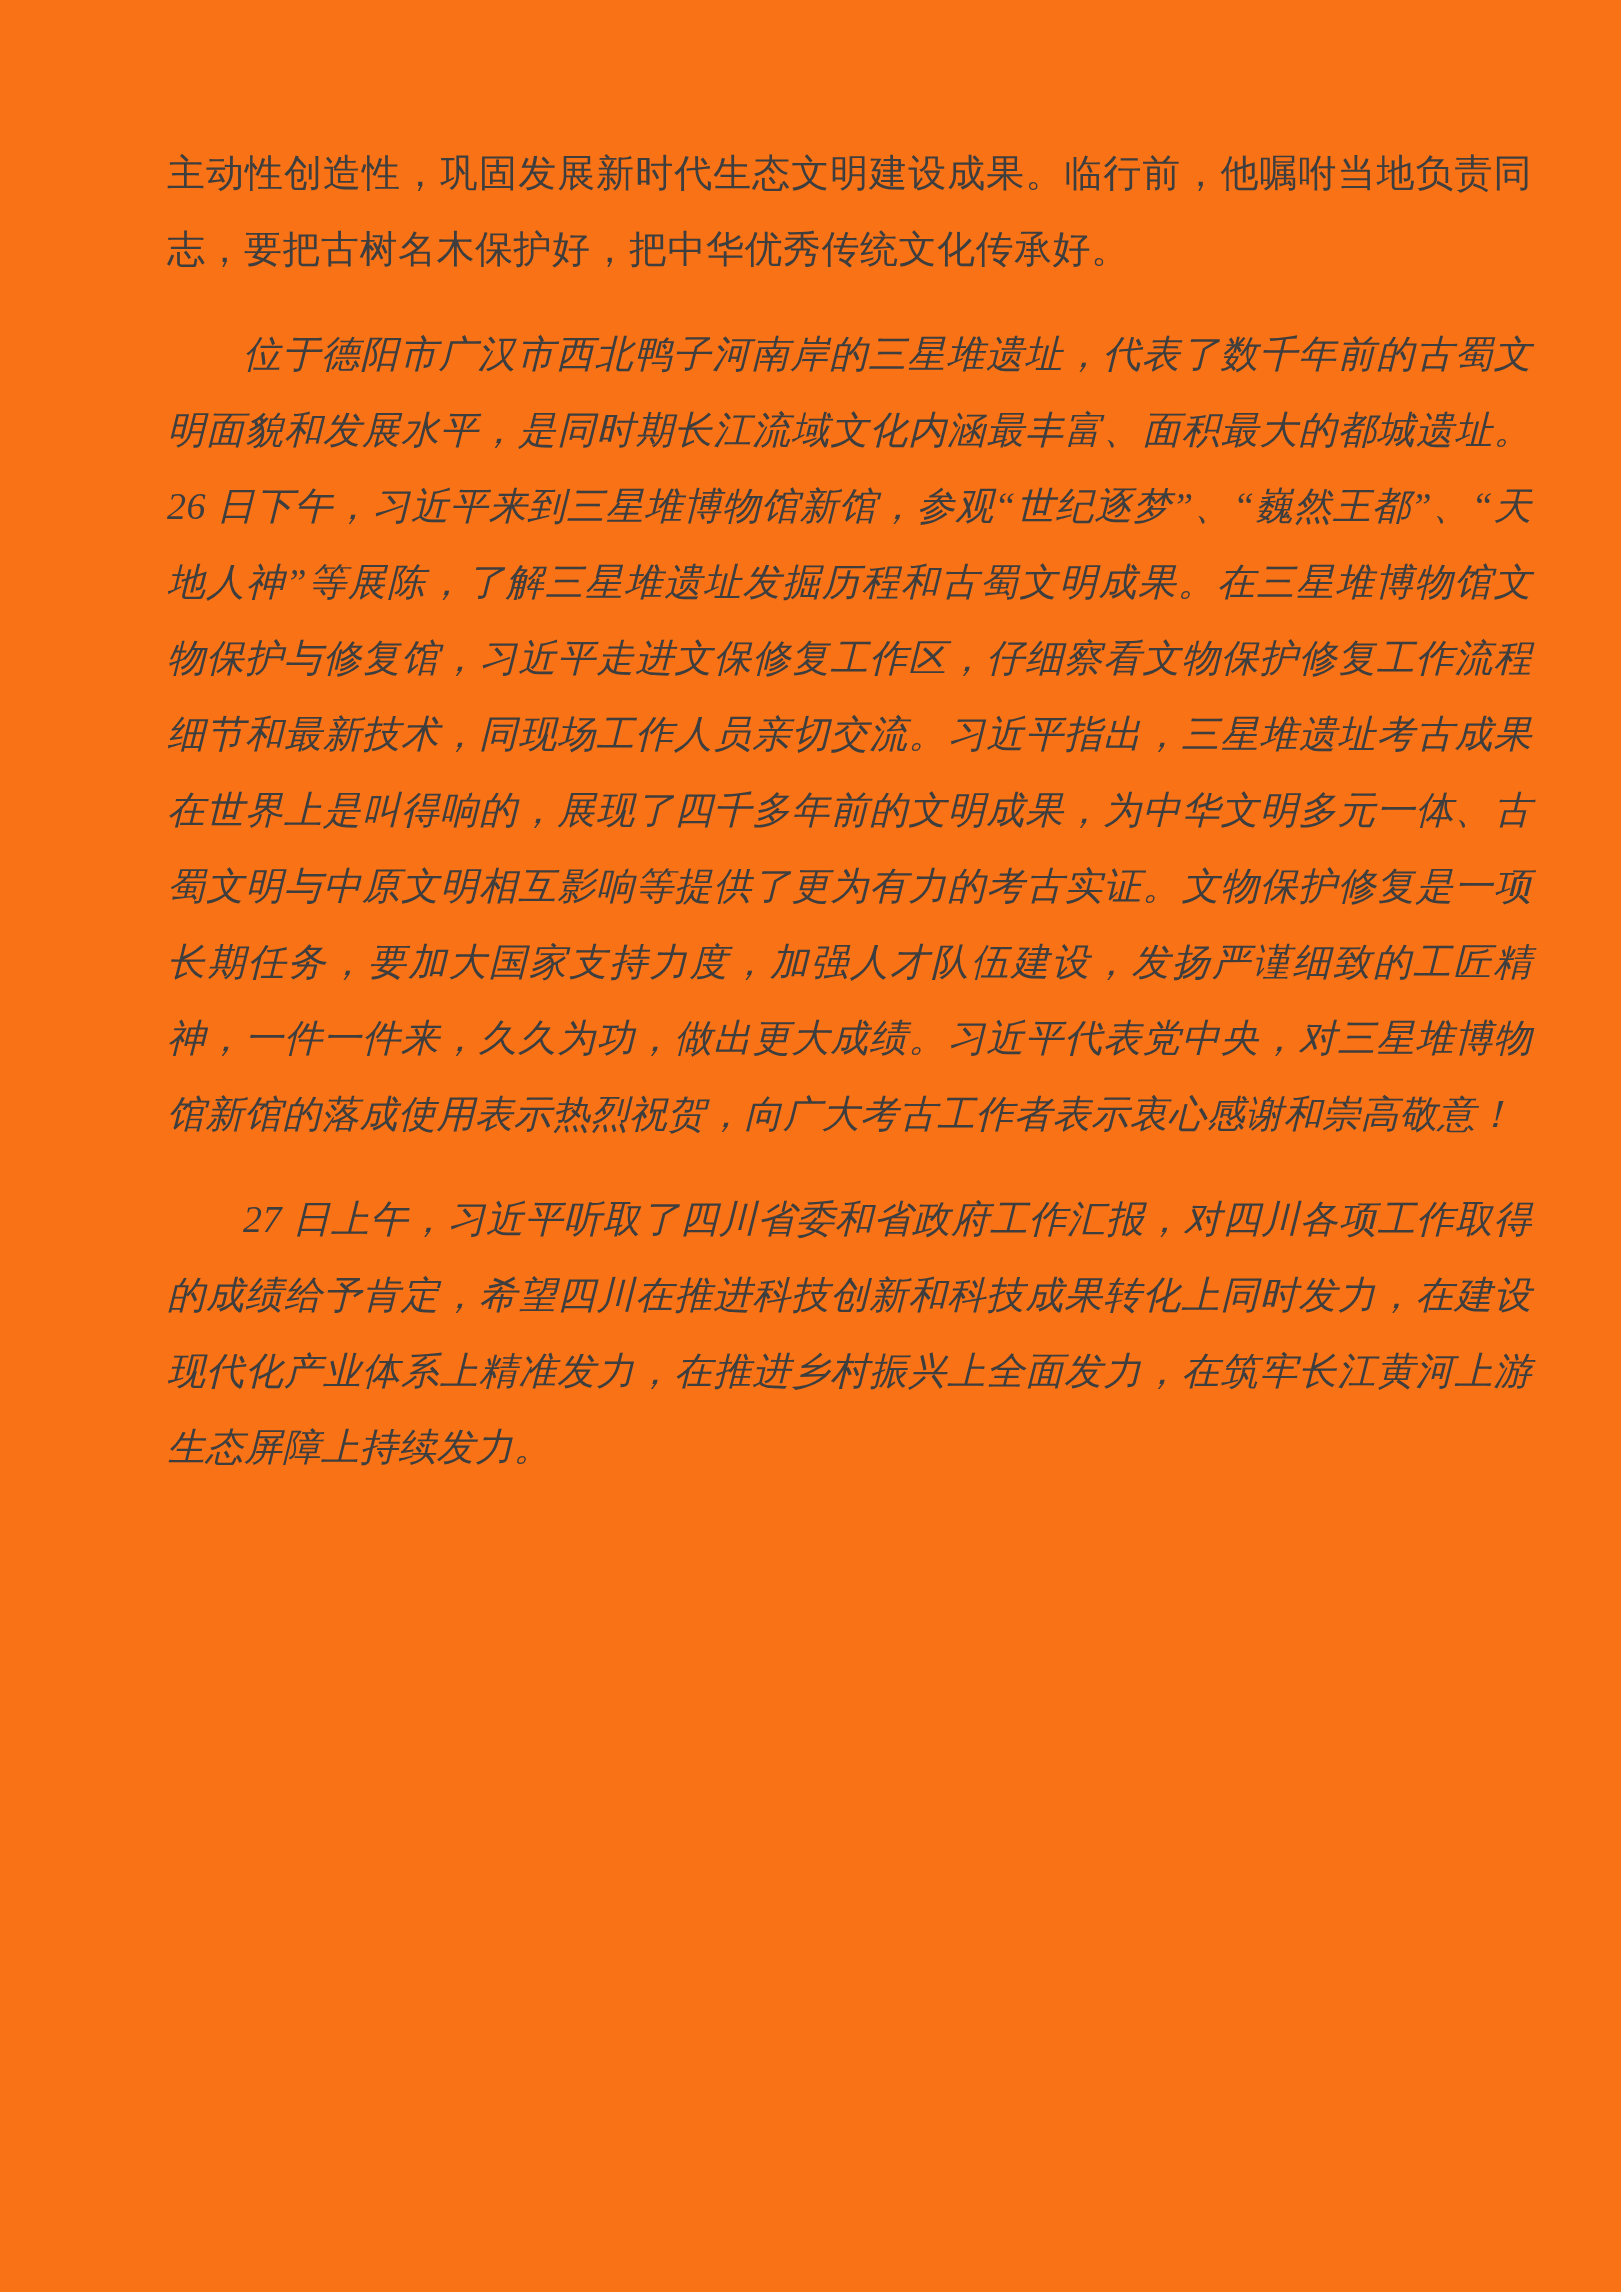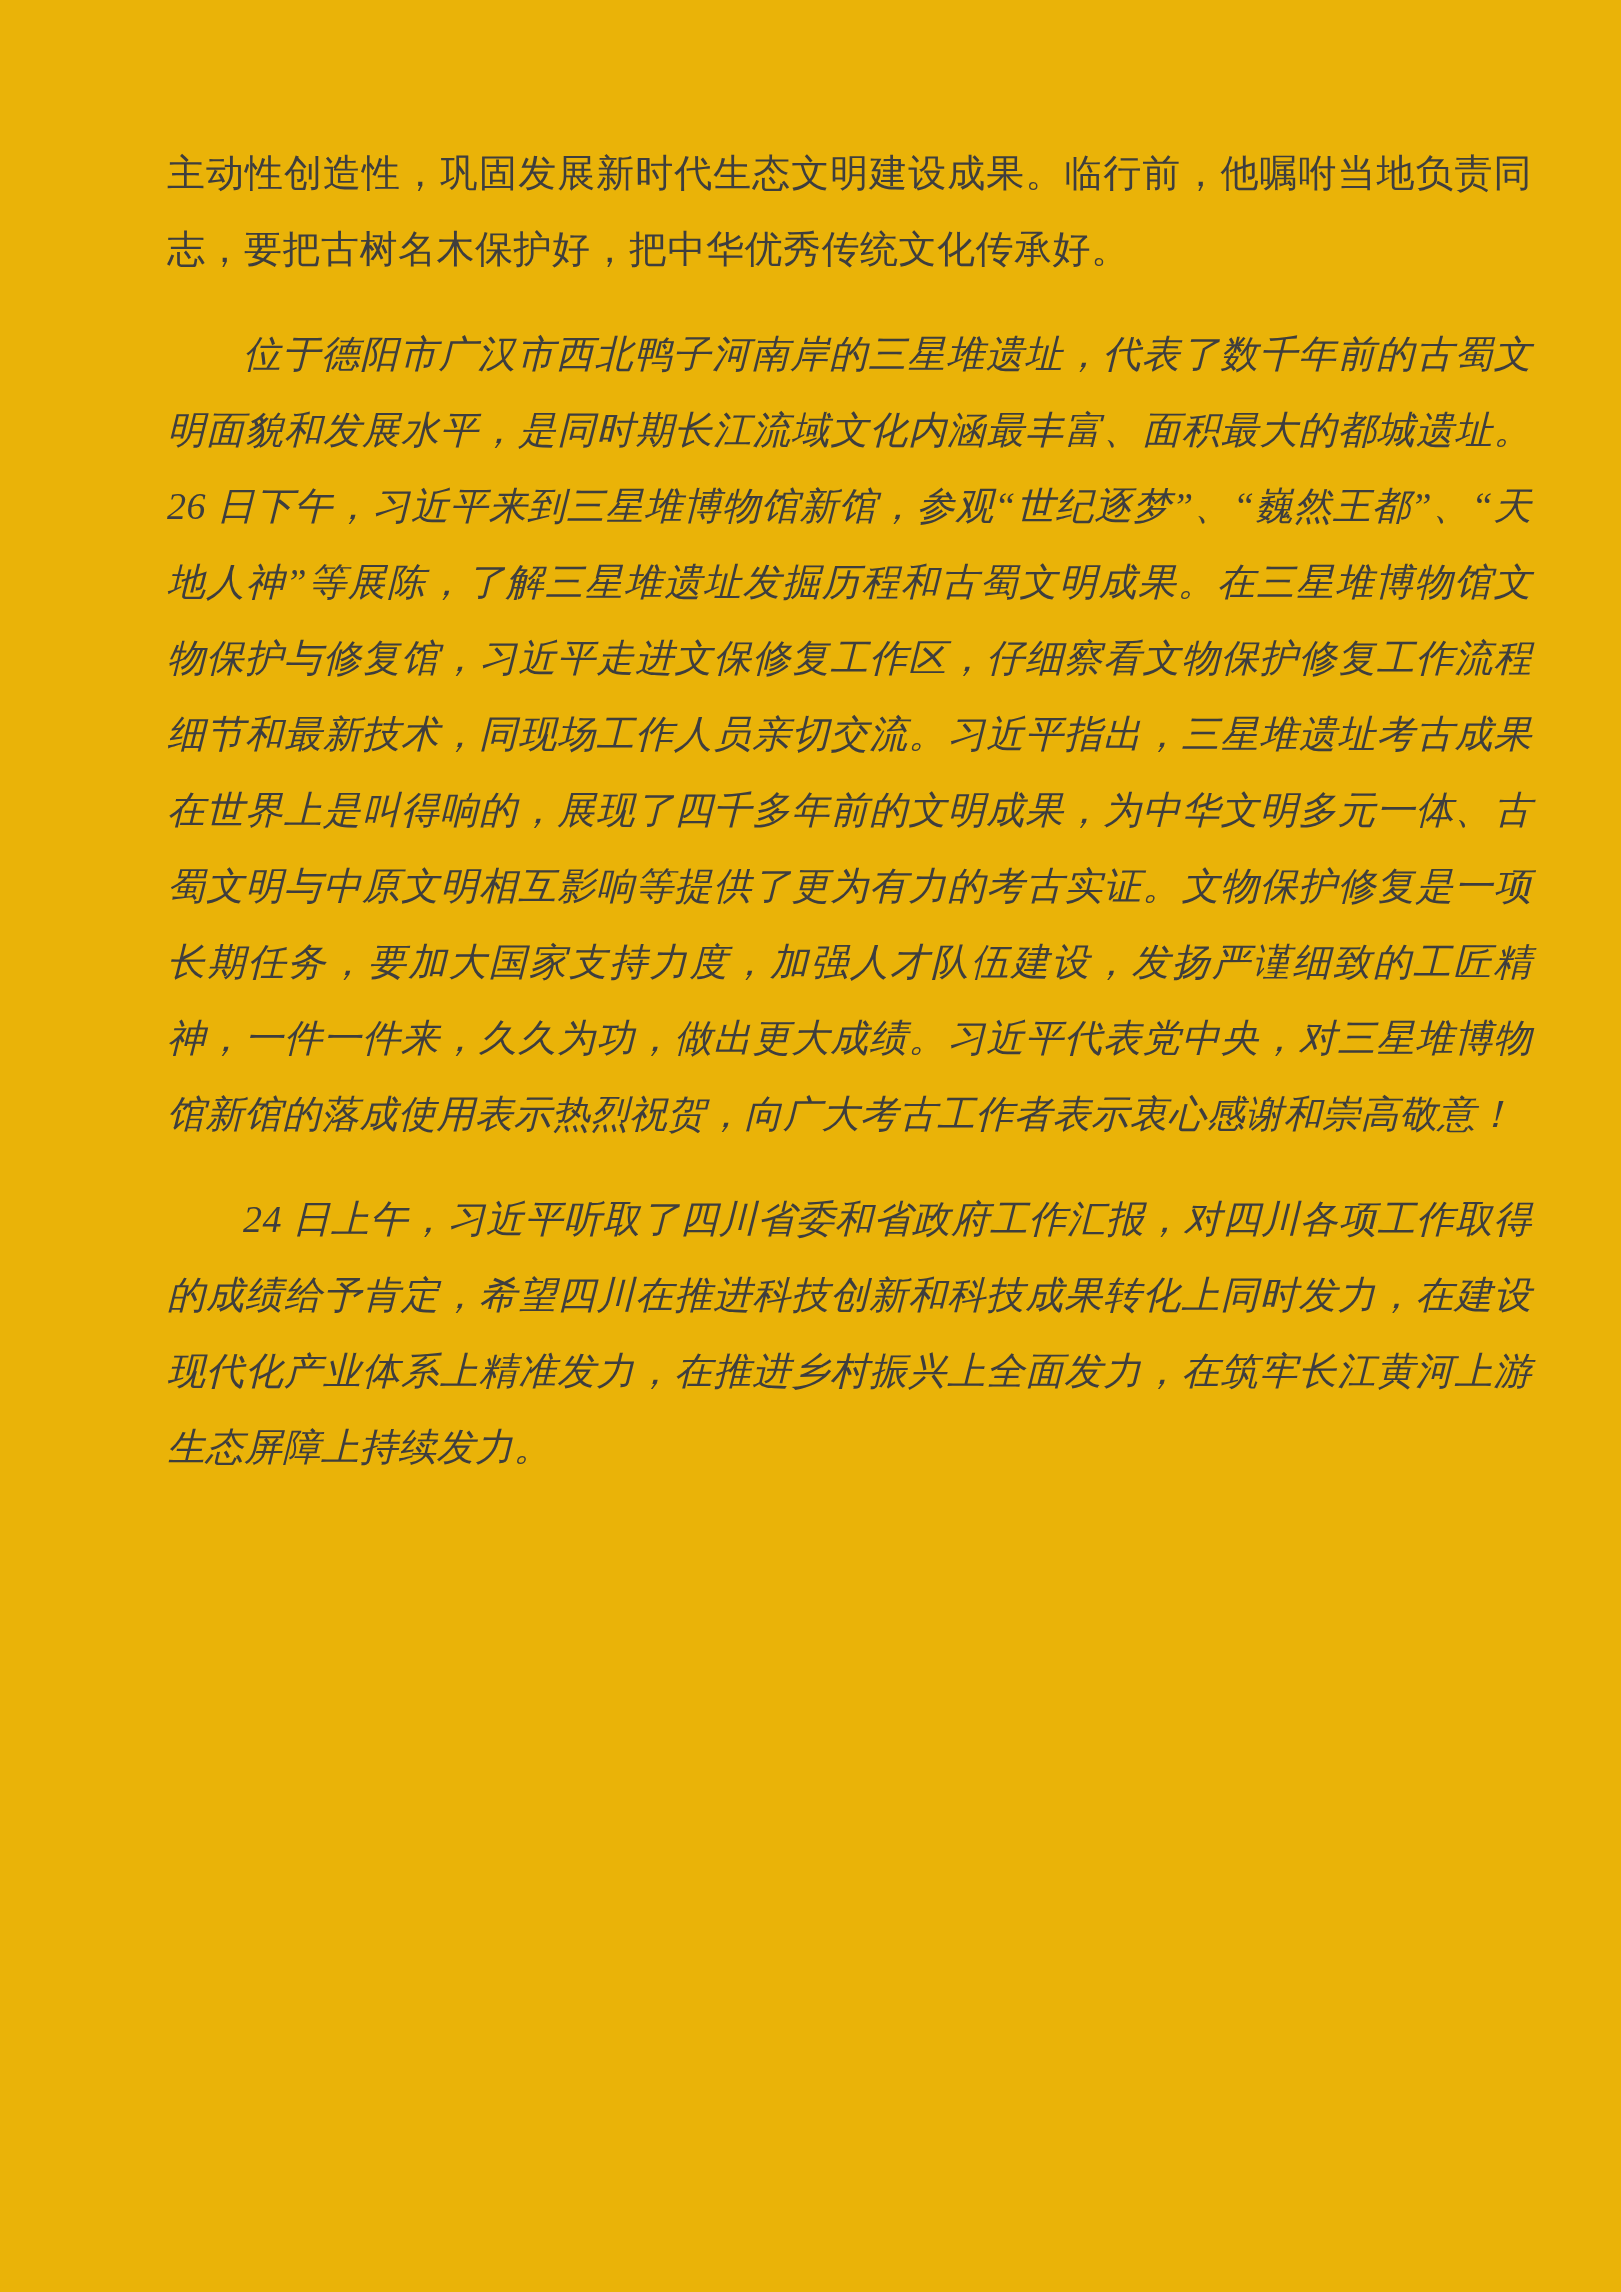--- a/index.html
+++ b/index.html
@@ -8,21 +8,21 @@
   }
   body {
     width: 1621px;
     height: 2293px;
     font-family: "Liberation Serif", "DejaVu Serif", serif;
     overflow: hidden;
   }
   .page {
     width: 1621px;
     height: 2293px;
-    background: #eab308;
+    background: #f97316;
     padding: 135px 89px 59px 167px;
   }
   .doc-paragraph {
     font-size: 38px;
     line-height: 76px;
     letter-spacing: 0.5px;
     color: #3e3e3e;
     text-align: justify;
     text-justify: inter-ideograph;
     word-break: break-all;
@@ -30,15 +30,15 @@
   }
   .doc-paragraph:last-child { margin-bottom: 0; }
   .doc-paragraph.indented { text-indent: 2em; font-style: italic; }
 </style>
 </head>
 <body>
 
 <div class="page">
   <p class="doc-paragraph">主动性创造性，巩固发展新时代生态文明建设成果。临行前，他嘱咐当地负责同志，要把古树名木保护好，把中华优秀传统文化传承好。</p>
   <p class="doc-paragraph indented">位于德阳市广汉市西北鸭子河南岸的三星堆遗址，代表了数千年前的古蜀文明面貌和发展水平，是同时期长江流域文化内涵最丰富、面积最大的都城遗址。26 日下午，习近平来到三星堆博物馆新馆，参观“世纪逐梦”、“巍然王都”、“天地人神”等展陈，了解三星堆遗址发掘历程和古蜀文明成果。在三星堆博物馆文物保护与修复馆，习近平走进文保修复工作区，仔细察看文物保护修复工作流程细节和最新技术，同现场工作人员亲切交流。习近平指出，三星堆遗址考古成果在世界上是叫得响的，展现了四千多年前的文明成果，为中华文明多元一体、古蜀文明与中原文明相互影响等提供了更为有力的考古实证。文物保护修复是一项长期任务，要加大国家支持力度，加强人才队伍建设，发扬严谨细致的工匠精神，一件一件来，久久为功，做出更大成绩。习近平代表党中央，对三星堆博物馆新馆的落成使用表示热烈祝贺，向广大考古工作者表示衷心感谢和崇高敬意！</p>
-  <p class="doc-paragraph indented">24 日上午，习近平听取了四川省委和省政府工作汇报，对四川各项工作取得的成绩给予肯定，希望四川在推进科技创新和科技成果转化上同时发力，在建设现代化产业体系上精准发力，在推进乡村振兴上全面发力，在筑牢长江黄河上游生态屏障上持续发力。</p>
+  <p class="doc-paragraph indented">27 日上午，习近平听取了四川省委和省政府工作汇报，对四川各项工作取得的成绩给予肯定，希望四川在推进科技创新和科技成果转化上同时发力，在建设现代化产业体系上精准发力，在推进乡村振兴上全面发力，在筑牢长江黄河上游生态屏障上持续发力。</p>
 </div>
 
 
 </body></html>

